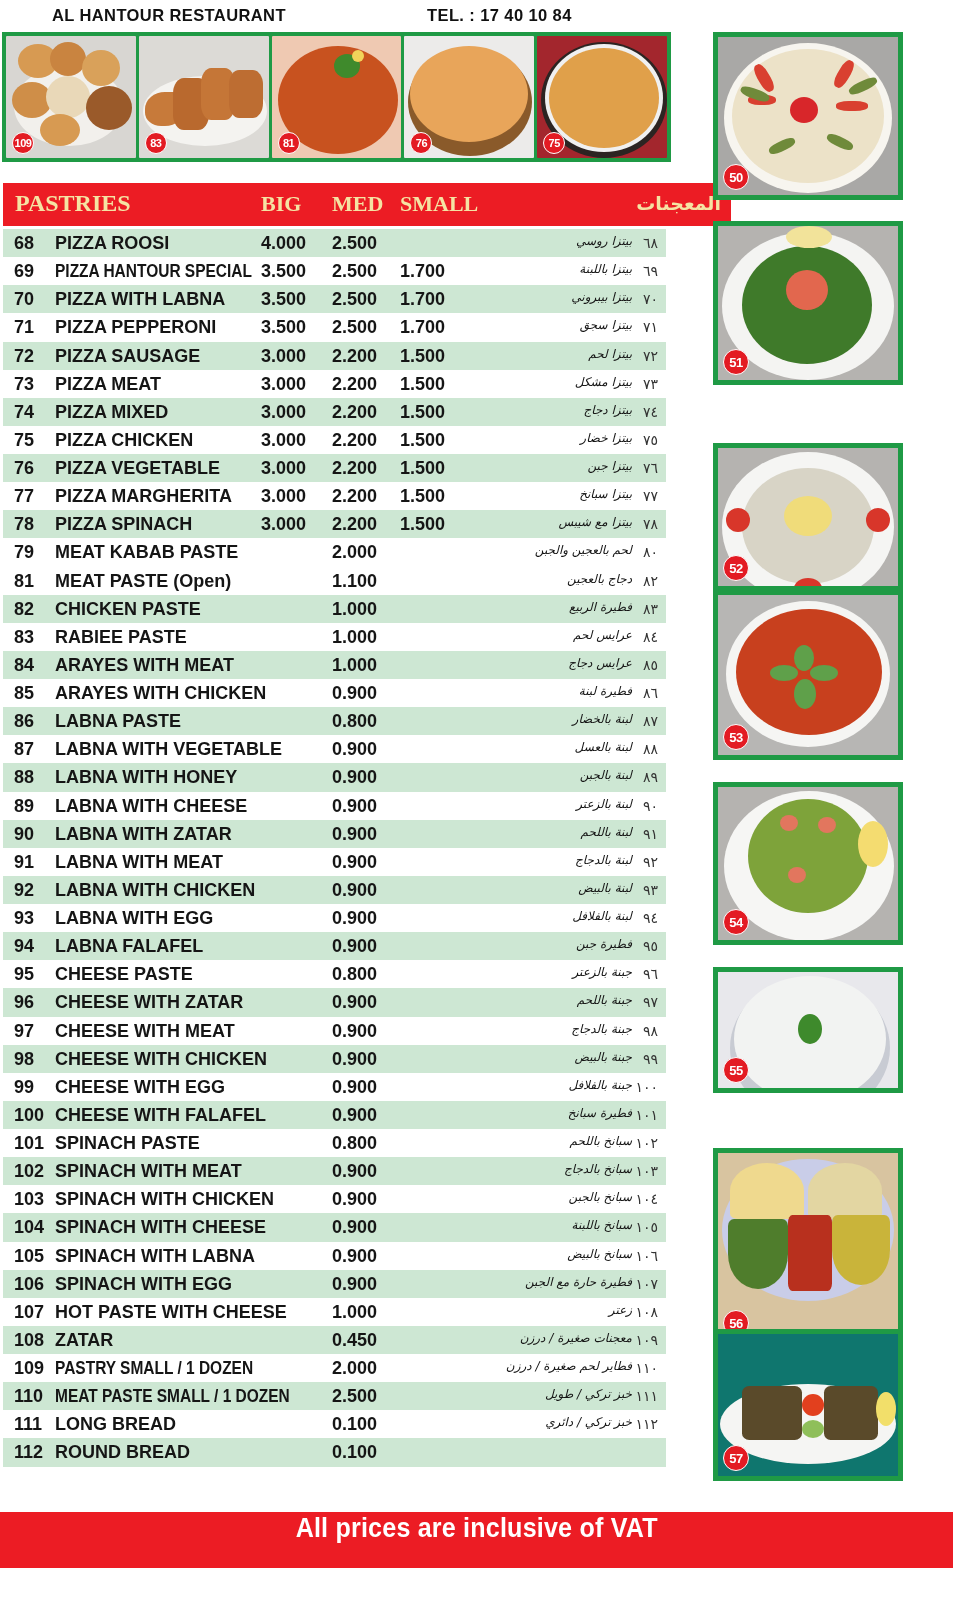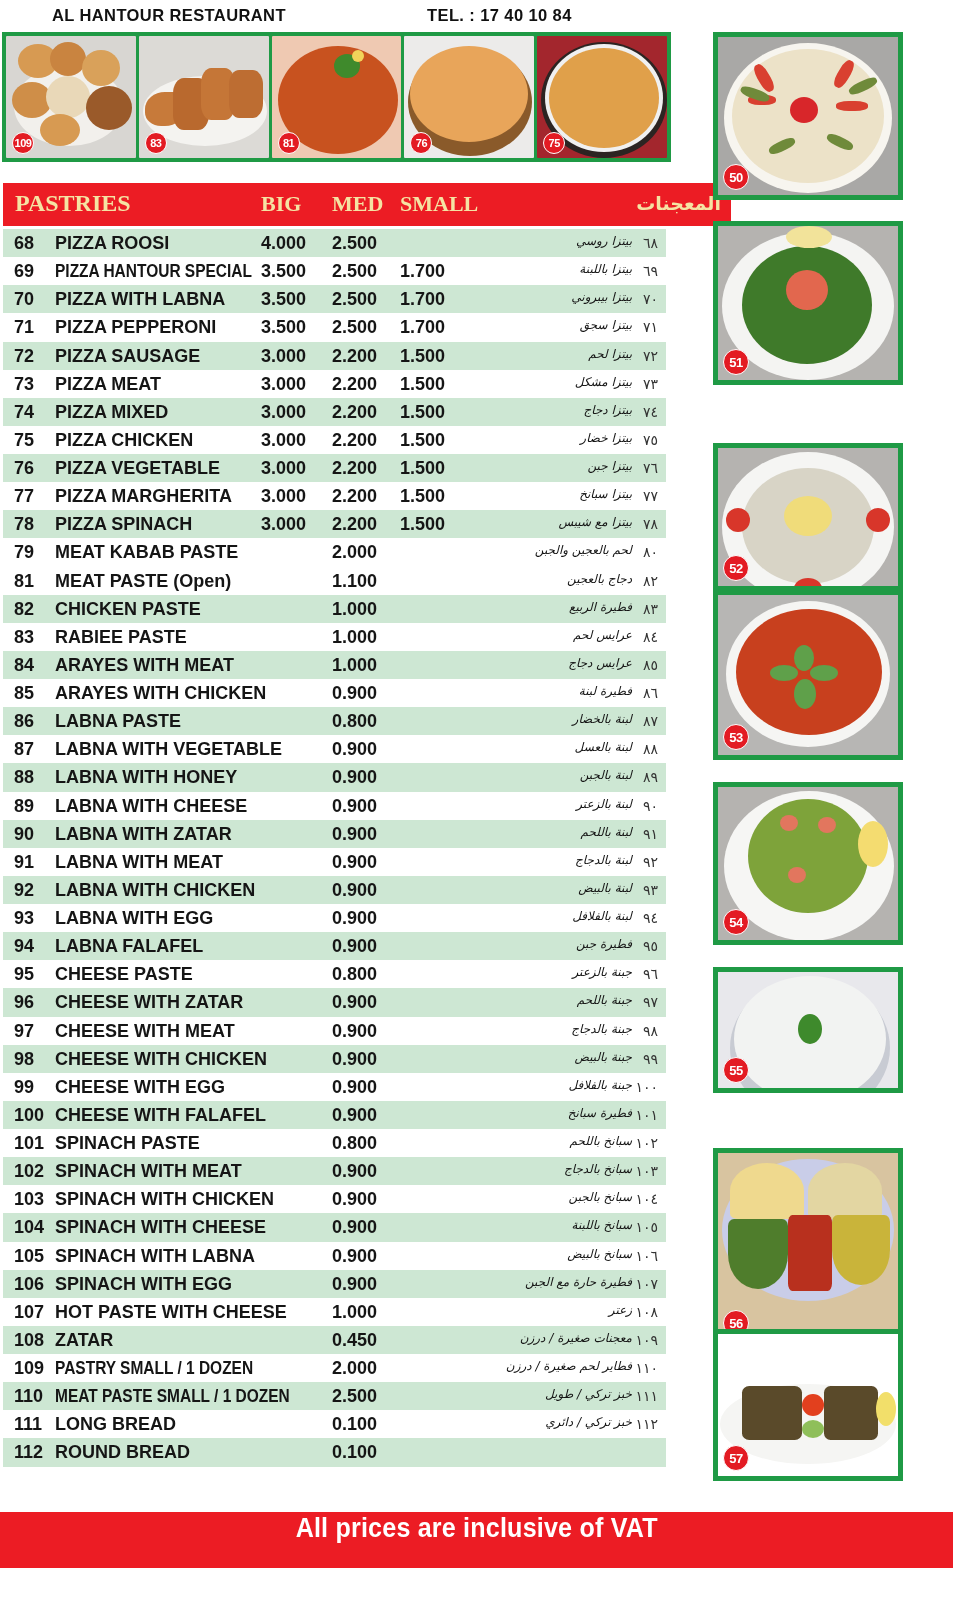--- a/index.html
+++ b/index.html
@@ -608,21 +608,21 @@
       <div class="dish" style="left:4px;top:6px;width:172px;height:142px;background:#c9cde8;"></div>
       <div class="dish" style="left:12px;top:10px;width:74px;height:56px;background:#efd98e;border-radius:50% 50% 10% 10%;"></div>
       <div class="dish" style="left:90px;top:10px;width:74px;height:56px;background:#e3d6a2;border-radius:50% 50% 10% 10%;"></div>
       <div class="dish" style="left:10px;top:66px;width:60px;height:70px;background:#4f7d2c;border-radius:10% 10% 50% 50%;"></div>
       <div class="dish" style="left:70px;top:62px;width:44px;height:76px;background:#b8301e;border-radius:10%;"></div>
       <div class="dish" style="left:114px;top:62px;width:58px;height:70px;background:#c9b43a;border-radius:10% 10% 50% 50%;"></div>
       <div class="badge">56</div>
     </div>
   </div>
   <div class="side-card" style="top:1329px;height:152px;">
-    <div class="side-inner" style="background:#ffffff;">
+    <div class="side-inner" style="background:#0f766e;">
       <div class="dish" style="left:2px;top:50px;width:176px;height:80px;background:#f5f5f3;"></div>
       <div class="dish" style="left:24px;top:52px;width:60px;height:54px;background:#5a4a2a;border-radius:12%;"></div>
       <div class="dish" style="left:106px;top:52px;width:54px;height:54px;background:#5a4a2a;border-radius:12%;"></div>
       <div class="dish" style="left:84px;top:60px;width:22px;height:22px;background:#e2401e;"></div>
       <div class="dish" style="left:84px;top:86px;width:22px;height:18px;background:#8fbf5a;"></div>
       <div class="dish" style="left:158px;top:58px;width:20px;height:34px;background:#f2df6a;"></div>
       <div class="badge">57</div>
     </div>
   </div>
 </div>

